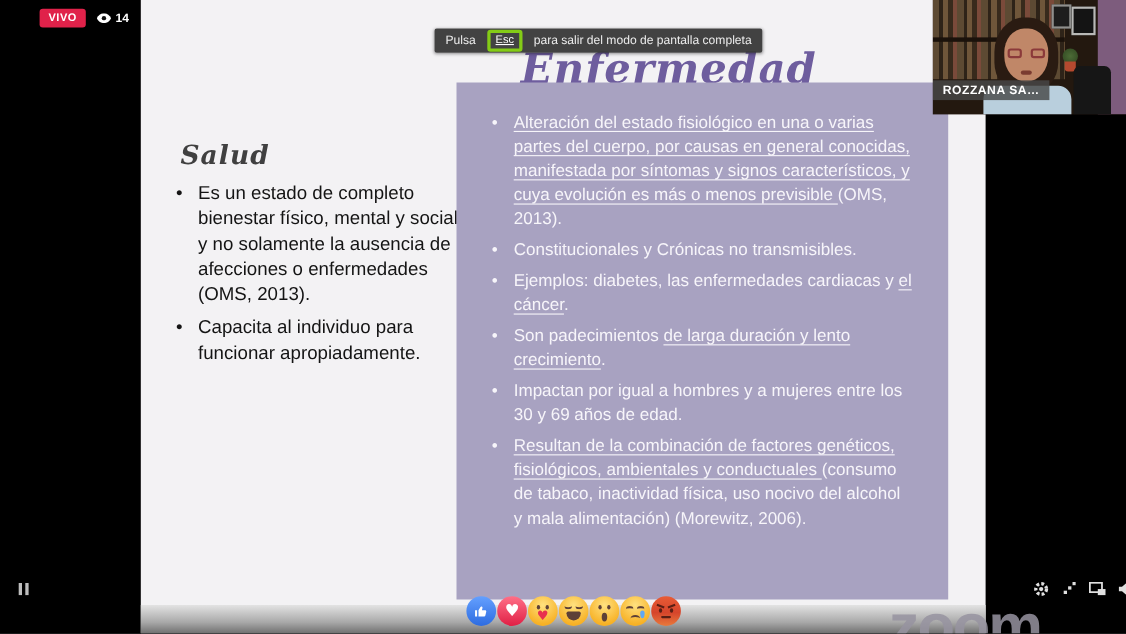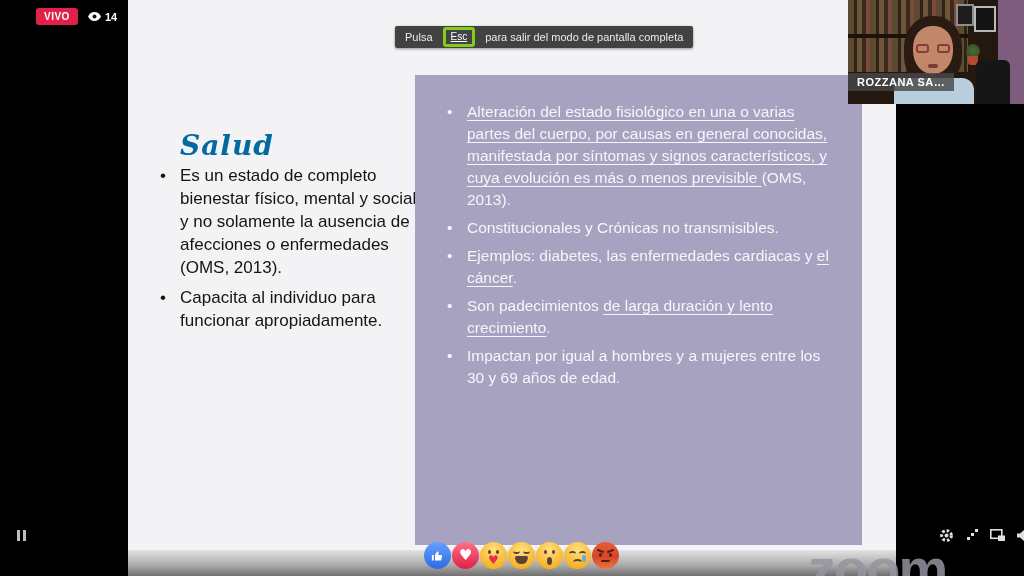--- a/index.html
+++ b/index.html
@@ -10,21 +10,21 @@
   .slide{position:absolute;left:128px;top:0;width:768px;height:576px;background:#f3f2f4;}
   .slide-bottom-band{position:absolute;left:0;right:0;bottom:0;height:26px;
       background:linear-gradient(180deg,#e3e3e3 0%,#a9a9a9 60%,#6f6f6f 100%);}
 
   .slide-title{position:absolute;left:300px;top:14px;width:360px;text-align:center;
       font-family:"DejaVu Serif",serif;font-style:italic;font-weight:600;
       font-size:38px;color:#6e5d9e;letter-spacing:1px;}
 
   .salud-heading{position:absolute;left:36px;top:106px;
       font-family:"DejaVu Serif",serif;font-style:italic;font-weight:600;
-      font-size:28px;color:#0369a1;letter-spacing:1px;margin-left:16px;}
+      font-size:24px;color:#404040;letter-spacing:1px;}
 
   .left-list{position:absolute;left:28px;top:164px;width:268px;margin:0;padding:0;
       list-style:none;font-size:17px;line-height:23px;color:#141414;}
   .left-list li{position:relative;padding-left:24px;margin-bottom:7px;}
   .left-list li::before{content:"•";position:absolute;left:4px;top:0;color:#141414;}
 
   .panel{position:absolute;left:287px;top:75px;width:447px;height:470px;
       background:#a8a2c1;box-sizing:border-box;padding:10px 16px 8px 12px;}
   .panel ul{margin:16px;padding:0;list-style:none;font-size:15.5px;line-height:22px;color:#f7f5fa;}
   .panel li{position:relative;padding-left:24px;margin-bottom:6px;}
@@ -94,20 +94,21 @@
   .tear{position:absolute;left:18px;top:13px;width:4px;height:7px;background:#5fa8f5;border-radius:50% 50% 50% 50%/35% 35% 65% 65%;}
   .brow{position:absolute;width:7px;height:2px;background:#5a1f14;}
   .angry-mouth{position:absolute;left:9px;top:18px;width:9px;height:2px;background:#5a1f14;border-radius:2px;}
 </style>
 </head>
 <body>
 
 <div id="screen">
 
   <div class="slide">
+    <h1 class="slide-title">Enfermedad</h1>
 
     <h2 class="salud-heading">Salud</h2>
 
     <ul class="left-list">
       <li>Es un estado de completo bienestar físico, mental y social y no solamente la ausencia de afecciones o enfermedades (OMS, 2013).</li>
       <li>Capacita al individuo para funcionar apropiadamente.</li>
     </ul>
 
     <div class="panel">
       <ul>
@@ -118,20 +119,23 @@
           <span>Constitucionales y Crónicas no transmisibles.</span>
         </li>
         <li>
           <span>Ejemplos: diabetes, las enfermedades cardiacas y </span><span class="u">el cáncer</span><span>.</span>
         </li>
         <li>
           <span>Son padecimientos </span><span class="u">de larga duración y lento crecimiento</span><span>.</span>
         </li>
         <li>
           <span>Impactan por igual a hombres y a mujeres entre los 30 y 69 años de edad.</span>
+        </li>
+        <li>
+          <span class="u">Resultan de la combinación de factores genéticos, fisiológicos, ambientales y conductuales </span><span>(consumo de tabaco, inactividad física, uso nocivo del alcohol y mala alimentación) (Morewitz, 2006).</span>
         </li>
       </ul>
     </div>
 
     <div class="slide-bottom-band"></div>
   </div>
 
   <div class="watermark">zoom</div>
 
   <div class="fs-tooltip">

